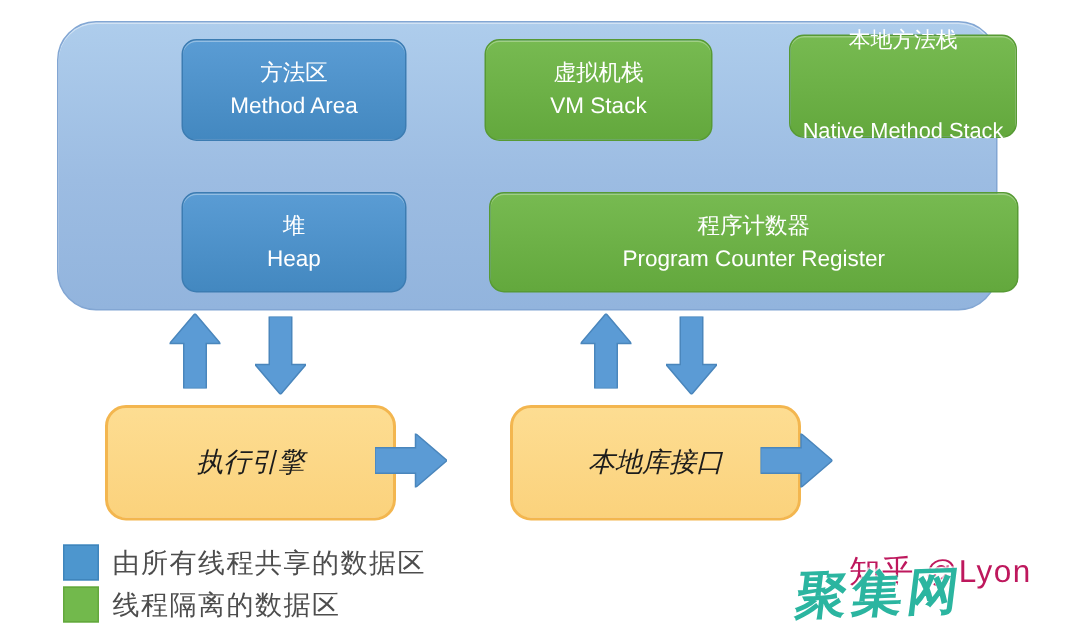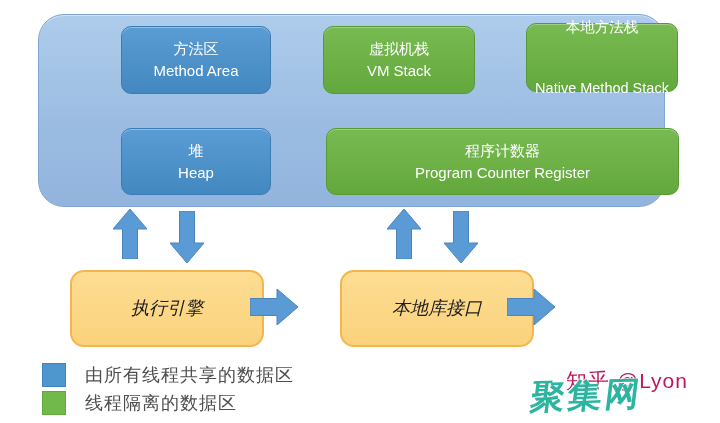--- a/index.html
+++ b/index.html
@@ -43,21 +43,21 @@
   .m-area {left:54px; top:11px; width:148px;height:66px;}
   .vmstack{left:256px;top:11px; width:150px;height:66px;}
   .nmstack{left:459px;top:8px;  width:150px;height:67px;font-size:14.5px;line-height:1.4;gap:40px;}
   .heapbox{left:54px; top:113px;width:148px;height:65px;}
   .pcreg  {left:259px;top:113px;width:351px;height:65px;}
   .engine {left:42px; top:270px;width:190px;height:73px;}
   .nli    {left:312px;top:270px;width:190px;height:73px;}
   .nml    {left:555px;top:270px;width:127px;height:73px;}
   .arrow{position:absolute;}
   
-  .legend-row{position:absolute;left:42px;display:flex;align-items:flex-end;gap:19px;}
+  .legend-row{position:absolute;left:42px;display:flex;align-items:flex-end;gap:9px;}
   .legend-row.shared{top:363px;}
   .legend-row.isolated{top:391px;}
   .swatch{width:22px;height:22px;display:inline-block;flex:0 0 auto;}
   .swatch.blue-sw{background:#4d96ce;border:1px solid #3f85bc;}
   .swatch.green-sw{background:#72b94c;border:1px solid #63a83d;}
   .legend-label{font-size:18px;color:#4d4d4d;letter-spacing:1px;white-space:nowrap;}
   
   .wm-zhihu{
     position:absolute;left:566px;top:367px;font-size:21px;color:#be185d;
     letter-spacing:1px;z-index:1;white-space:nowrap;

